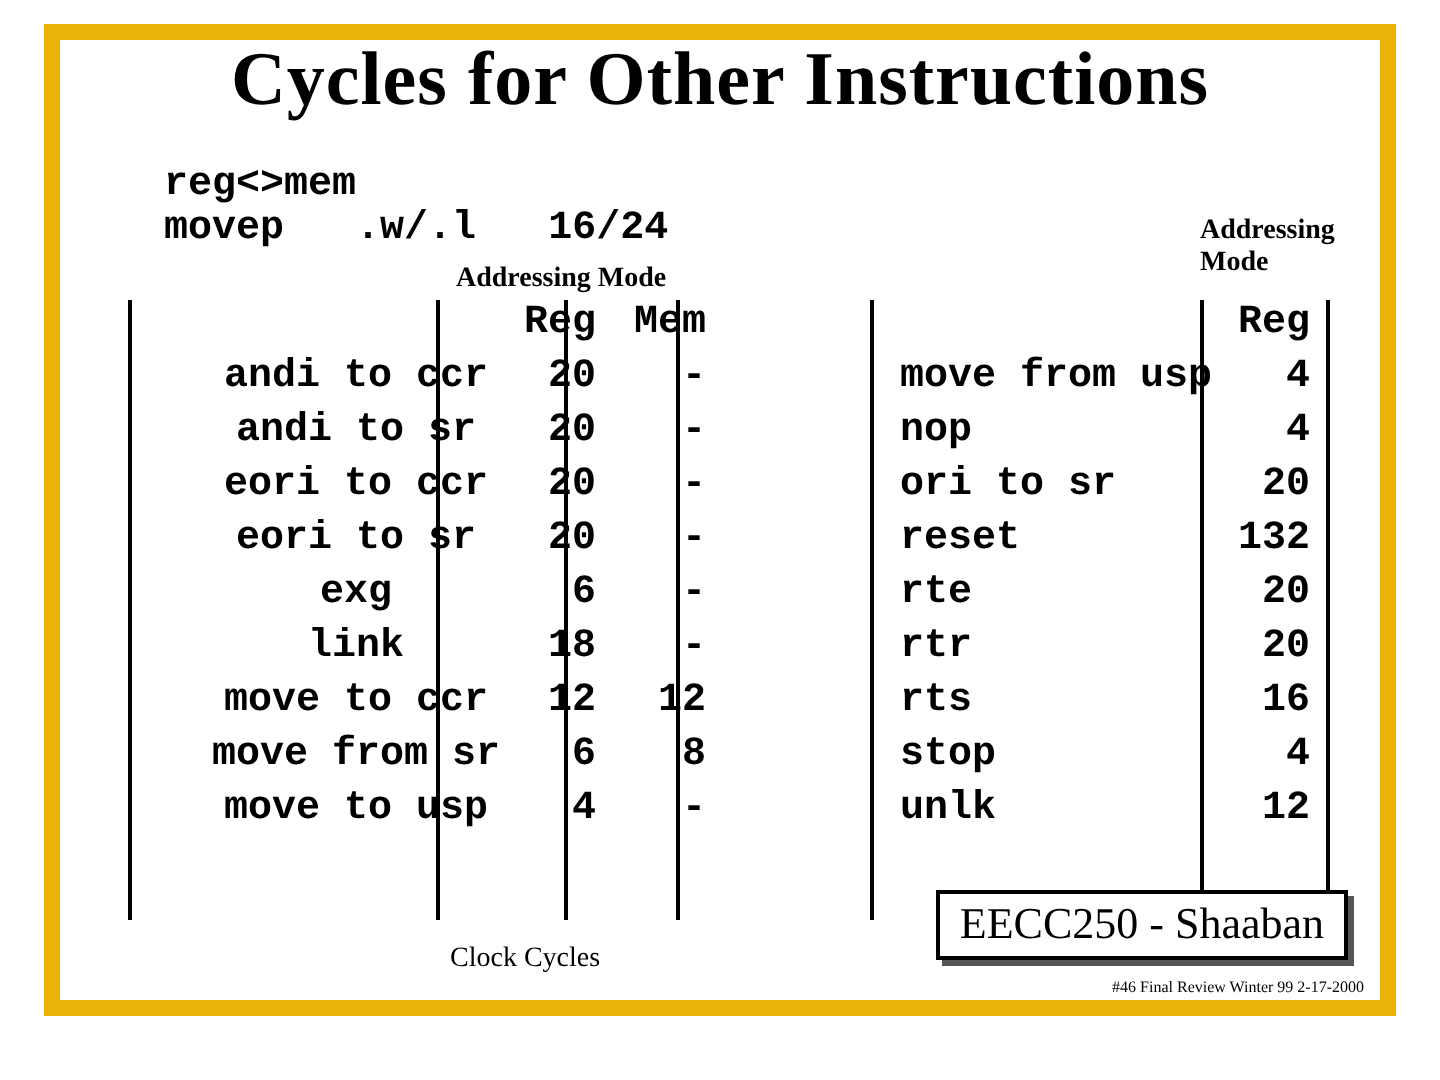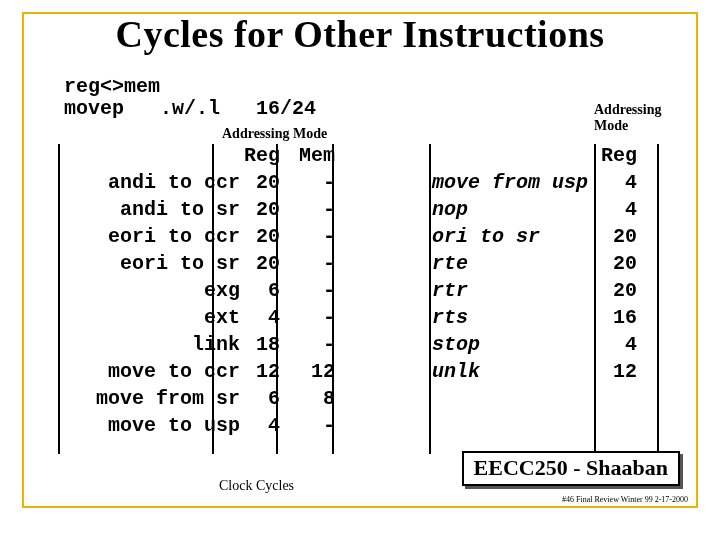--- a/index.html
+++ b/index.html
@@ -11,33 +11,34 @@
     font-family: "Times New Roman", serif;
     position: relative;
     overflow: hidden;
   }
   .slide {
     position: absolute;
     left: 22px;
     top: 12px;
     width: 676px;
     height: 496px;
-    border: 2px solid #eab308;
+    border: 8px solid #eab308;
     box-sizing: border-box;
   }
   .title {
     text-align: center;
     font-size: 38px;
     font-weight: bold;
     margin-top: -2px;
     letter-spacing: 0.5px;
   }
   .mono {
     font-family: "Courier New", monospace;
     font-weight: bold;
+    margin-left: 12px;
   }
   .topnote {
     position: absolute;
     left: 40px;
     top: 62px;
     font-size: 20px;
     line-height: 22px;
   }
   .am-label-left {
     position: absolute;
@@ -61,24 +62,24 @@
     line-height: 27px;
   }
   .tbl-right {
     position: absolute;
     left: 408px;
     top: 128px;
     font-size: 20px;
     line-height: 27px;
   }
   .row { white-space: pre; }
-  .instr { display: inline-block; width: 160px; text-align: right; }
+  .instr { display: inline-block; width: 160px; text-align: center; }
   .reg { display: inline-block; width: 40px; text-align: right; }
   .mem { display: inline-block; width: 55px; text-align: right; }
-  .instr2 { display: inline-block; width: 165px; text-align: left; font-style: italic; }
+  .instr2 { display: inline-block; width: 165px; text-align: left; }
   .reg2 { display: inline-block; width: 40px; text-align: right; }
   .hdr { font-weight: bold; }
   
   .vl1 { position: absolute; left: 34px; top: 130px; width: 0; height: 310px; border-left: 2px solid #000; }
   .vl2 { position: absolute; left: 188px; top: 130px; width: 0; height: 310px; border-left: 2px solid #000; }
   .vl3 { position: absolute; left: 252px; top: 130px; width: 0; height: 310px; border-left: 2px solid #000; }
   .vl4 { position: absolute; left: 308px; top: 130px; width: 0; height: 310px; border-left: 2px solid #000; }
   
   .vr1 { position: absolute; left: 405px; top: 130px; width: 0; height: 310px; border-left: 2px solid #000; }
   .vr2 { position: absolute; left: 570px; top: 130px; width: 0; height: 310px; border-left: 2px solid #000; }
@@ -92,21 +93,21 @@
   }
   .footer-box {
     position: absolute;
     right: 16px;
     bottom: 20px;
     border: 2px solid #000;
     box-shadow: 3px 3px 0 #555;
     background: #fff;
     padding: 2px 10px 3px 10px;
     font-size: 22px;
-    font-weight: bold;
+    font-weight: normal;
     font-family: "Times New Roman", serif;
   }
   .tiny {
     position: absolute;
     right: 8px;
     bottom: 2px;
     font-size: 8px;
   }
 </style>
 </head>
@@ -134,34 +135,34 @@
   <div class="vr3"></div>
 
   <div class="tbl-left mono">
     <div class="row"><span class="instr"></span><span class="reg hdr">Reg</span><span class="mem hdr">Mem</span></div>
     <div id="left-rows">
         <div class="row"><span class="instr">andi to ccr</span><span class="reg">20</span><span class="mem">-</span></div>
         <div class="row"><span class="instr">andi to sr</span><span class="reg">20</span><span class="mem">-</span></div>
         <div class="row"><span class="instr">eori to ccr</span><span class="reg">20</span><span class="mem">-</span></div>
         <div class="row"><span class="instr">eori to sr</span><span class="reg">20</span><span class="mem">-</span></div>
         <div class="row"><span class="instr">exg</span><span class="reg">6</span><span class="mem">-</span></div>
-        <div class="row"><span class="instr">ext</span><span class="reg">4</span><span class="mem">-</span></div>
         <div class="row"><span class="instr">link</span><span class="reg">18</span><span class="mem">-</span></div>
         <div class="row"><span class="instr">move to ccr</span><span class="reg">12</span><span class="mem">12</span></div>
         <div class="row"><span class="instr">move from sr</span><span class="reg">6</span><span class="mem">8</span></div>
         <div class="row"><span class="instr">move to usp</span><span class="reg">4</span><span class="mem">-</span></div>
       </div>
   </div>
 
   <div class="tbl-right mono">
     <div class="row"><span class="instr2"></span><span class="reg2 hdr">Reg</span></div>
     <div id="right-rows">
         <div class="row"><span class="instr2">move from usp</span><span class="reg2">4</span></div>
         <div class="row"><span class="instr2">nop</span><span class="reg2">4</span></div>
         <div class="row"><span class="instr2">ori to sr</span><span class="reg2">20</span></div>
+        <div class="row"><span class="instr2">reset</span><span class="reg2">132</span></div>
         <div class="row"><span class="instr2">rte</span><span class="reg2">20</span></div>
         <div class="row"><span class="instr2">rtr</span><span class="reg2">20</span></div>
         <div class="row"><span class="instr2">rts</span><span class="reg2">16</span></div>
         <div class="row"><span class="instr2">stop</span><span class="reg2">4</span></div>
         <div class="row"><span class="instr2">unlk</span><span class="reg2">12</span></div>
       </div>
   </div>
 
   <div class="clockc">Clock Cycles</div>
 

